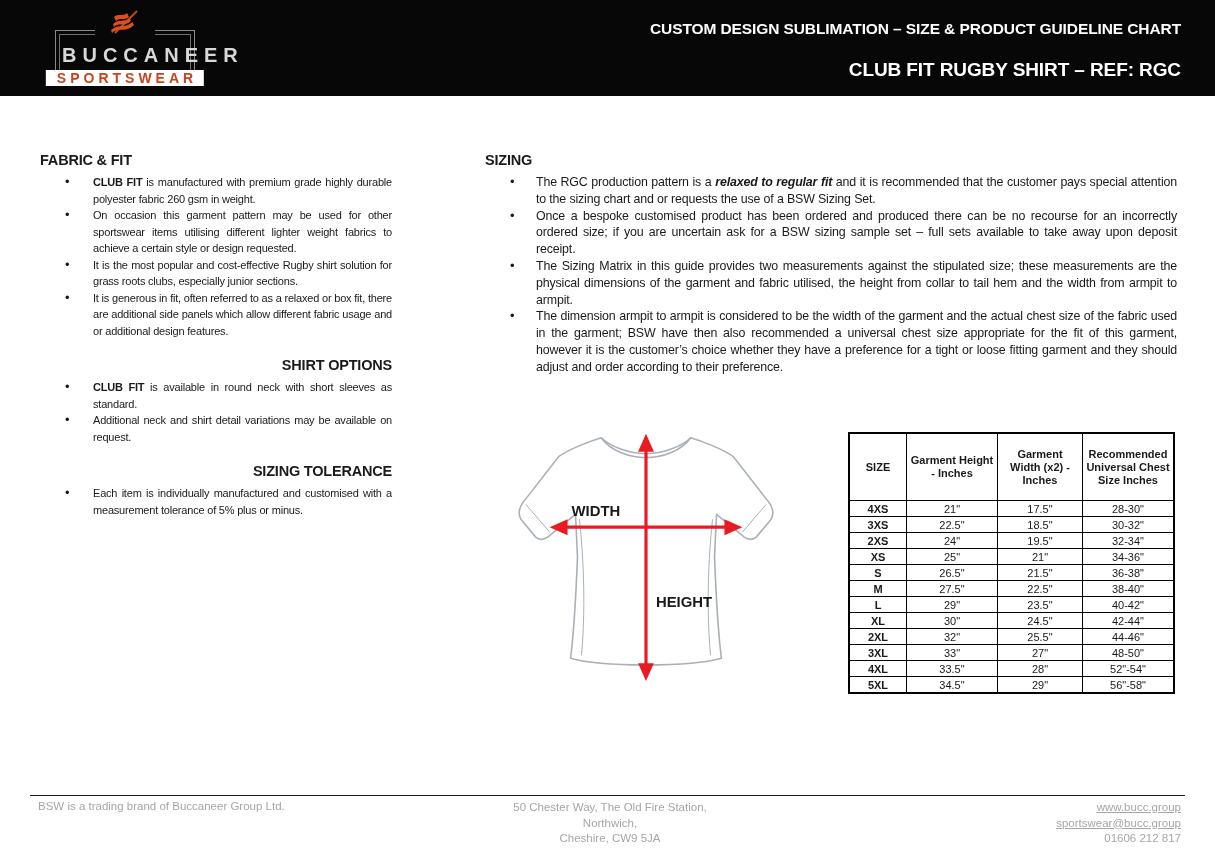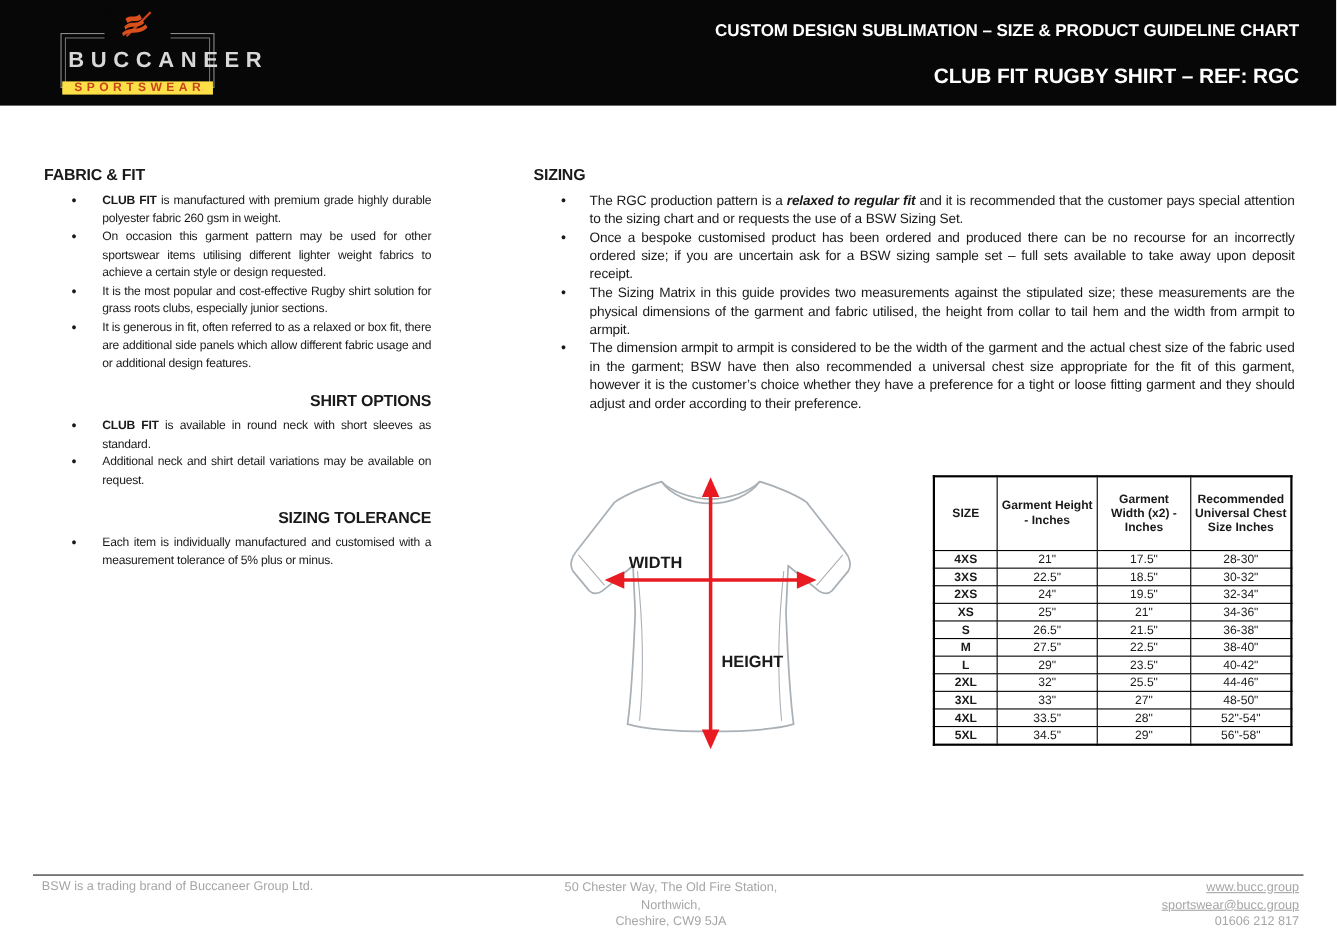--- a/index.html
+++ b/index.html
@@ -8,22 +8,22 @@
     font-family:"Liberation Sans", sans-serif; color:#1a1a1a; overflow:hidden;
   }
 
   
   .header { position:absolute; left:0; top:0; width:1215px; height:96px; background:#070707; }
   .logo-box { position:absolute; left:55px; top:30px; width:138px; height:48px; border:1px solid #8a8a8a; }
   .logo-box-inner { position:absolute; inset:3px; border:1px solid #6f6f6f; }
   .logo-flag { position:absolute; left:50%; top:-22px; transform:translateX(-50%); background:#070707; padding:0 8px; line-height:0; }
   .brand-name { position:absolute; left:0; right:0; top:13px; text-align:center;
     color:#d8d8d8; font-weight:bold; font-size:20px; letter-spacing:6px; text-indent:6px; }
-  .brand-sub { position:absolute; left:50%; bottom:-7px; transform:translateX(-50%); background:#fde047;
-    padding:0 7px; color:#c8441c; font-weight:bold; font-size:11px; letter-spacing:4px; text-indent:4px; white-space:nowrap; }
+  .brand-sub { position:absolute; left:50%; bottom:-7px; transform:translateX(-50%); background:#ffffff;
+    padding:0 7px; color:#c8441c; font-weight:bold; font-size:14px; letter-spacing:4px; text-indent:4px; white-space:nowrap; }
   .hdr-title1 { position:absolute; top:20px; right:34px; color:#ffffff; font-weight:bold; font-size:15.5px; letter-spacing:-0.1px; }
   .hdr-title2 { position:absolute; top:59px; right:34px; color:#ffffff; font-weight:bold; font-size:19px; letter-spacing:-0.1px; }
 
   
   .col-left  { position:absolute; left:40px;  top:152px; width:352px; }
   .col-right { position:absolute; left:485px; top:152px; width:692px; }
   .sec-heading { margin:0 0 6px 0; font-size:14.5px; font-weight:bold; letter-spacing:-0.2px; }
   .bullets { list-style:none; margin:0; padding:0; }
   .bullets li { position:relative; text-align:justify; }
   .col-left  .bullets li { padding-left:53px; font-size:11px; line-height:16.5px; letter-spacing:-0.2px; }
@@ -189,20 +189,26 @@
           <td>22.5"</td>
           <td>38-40"</td>
         </tr>
         <tr>
           <td>L</td>
           <td>29"</td>
           <td>23.5"</td>
           <td>40-42"</td>
         </tr>
         <tr>
+          <td>XL</td>
+          <td>30"</td>
+          <td>24.5"</td>
+          <td>42-44"</td>
+        </tr>
+        <tr>
           <td>2XL</td>
           <td>32"</td>
           <td>25.5"</td>
           <td>44-46"</td>
         </tr>
         <tr>
           <td>3XL</td>
           <td>33"</td>
           <td>27"</td>
           <td>48-50"</td>

